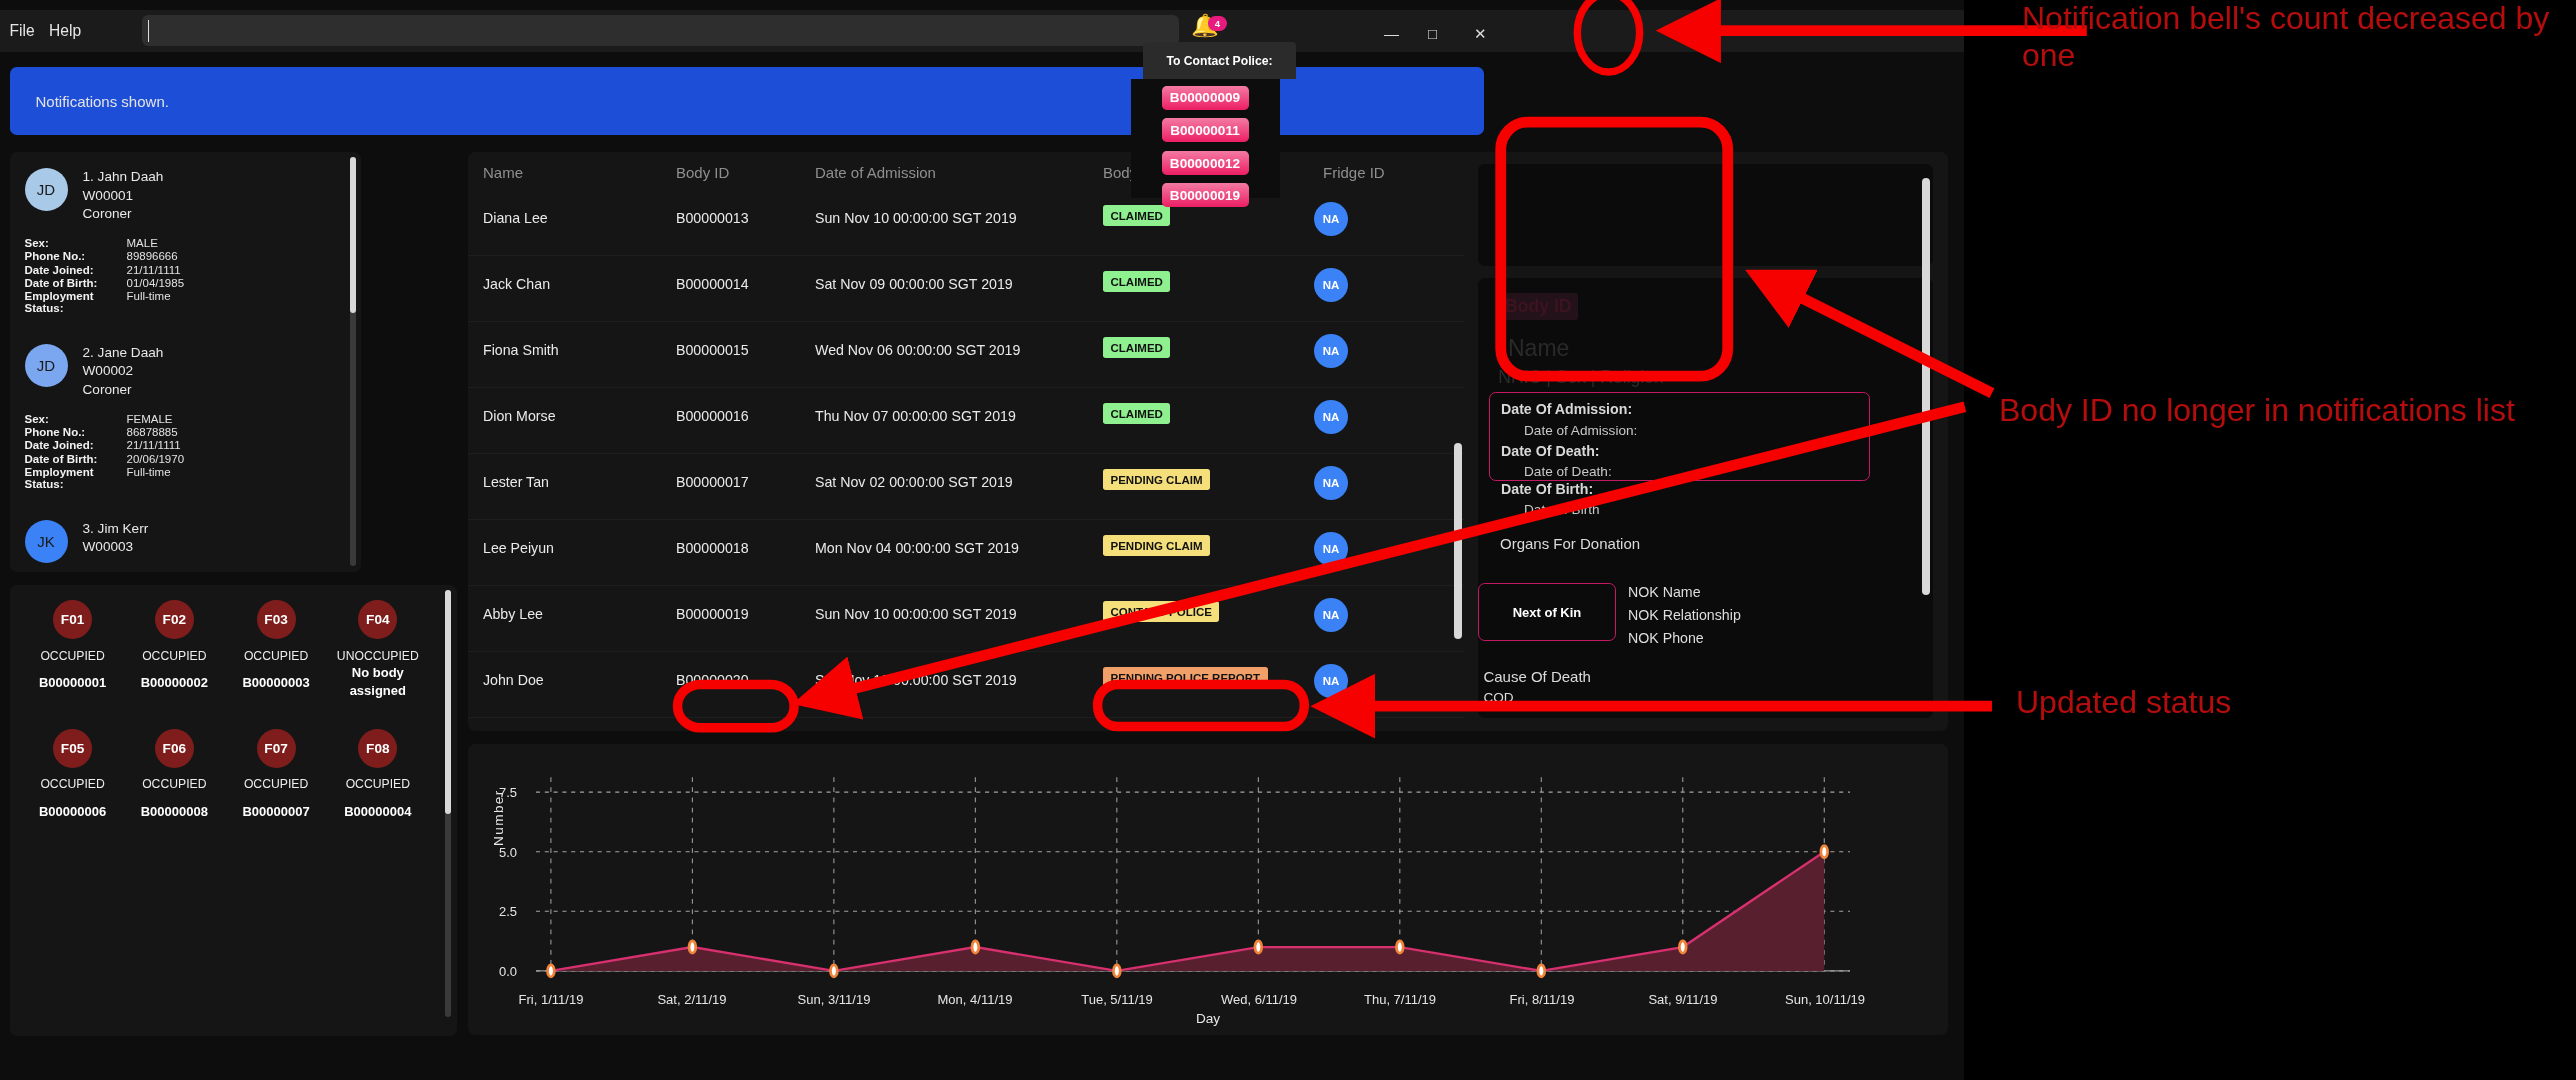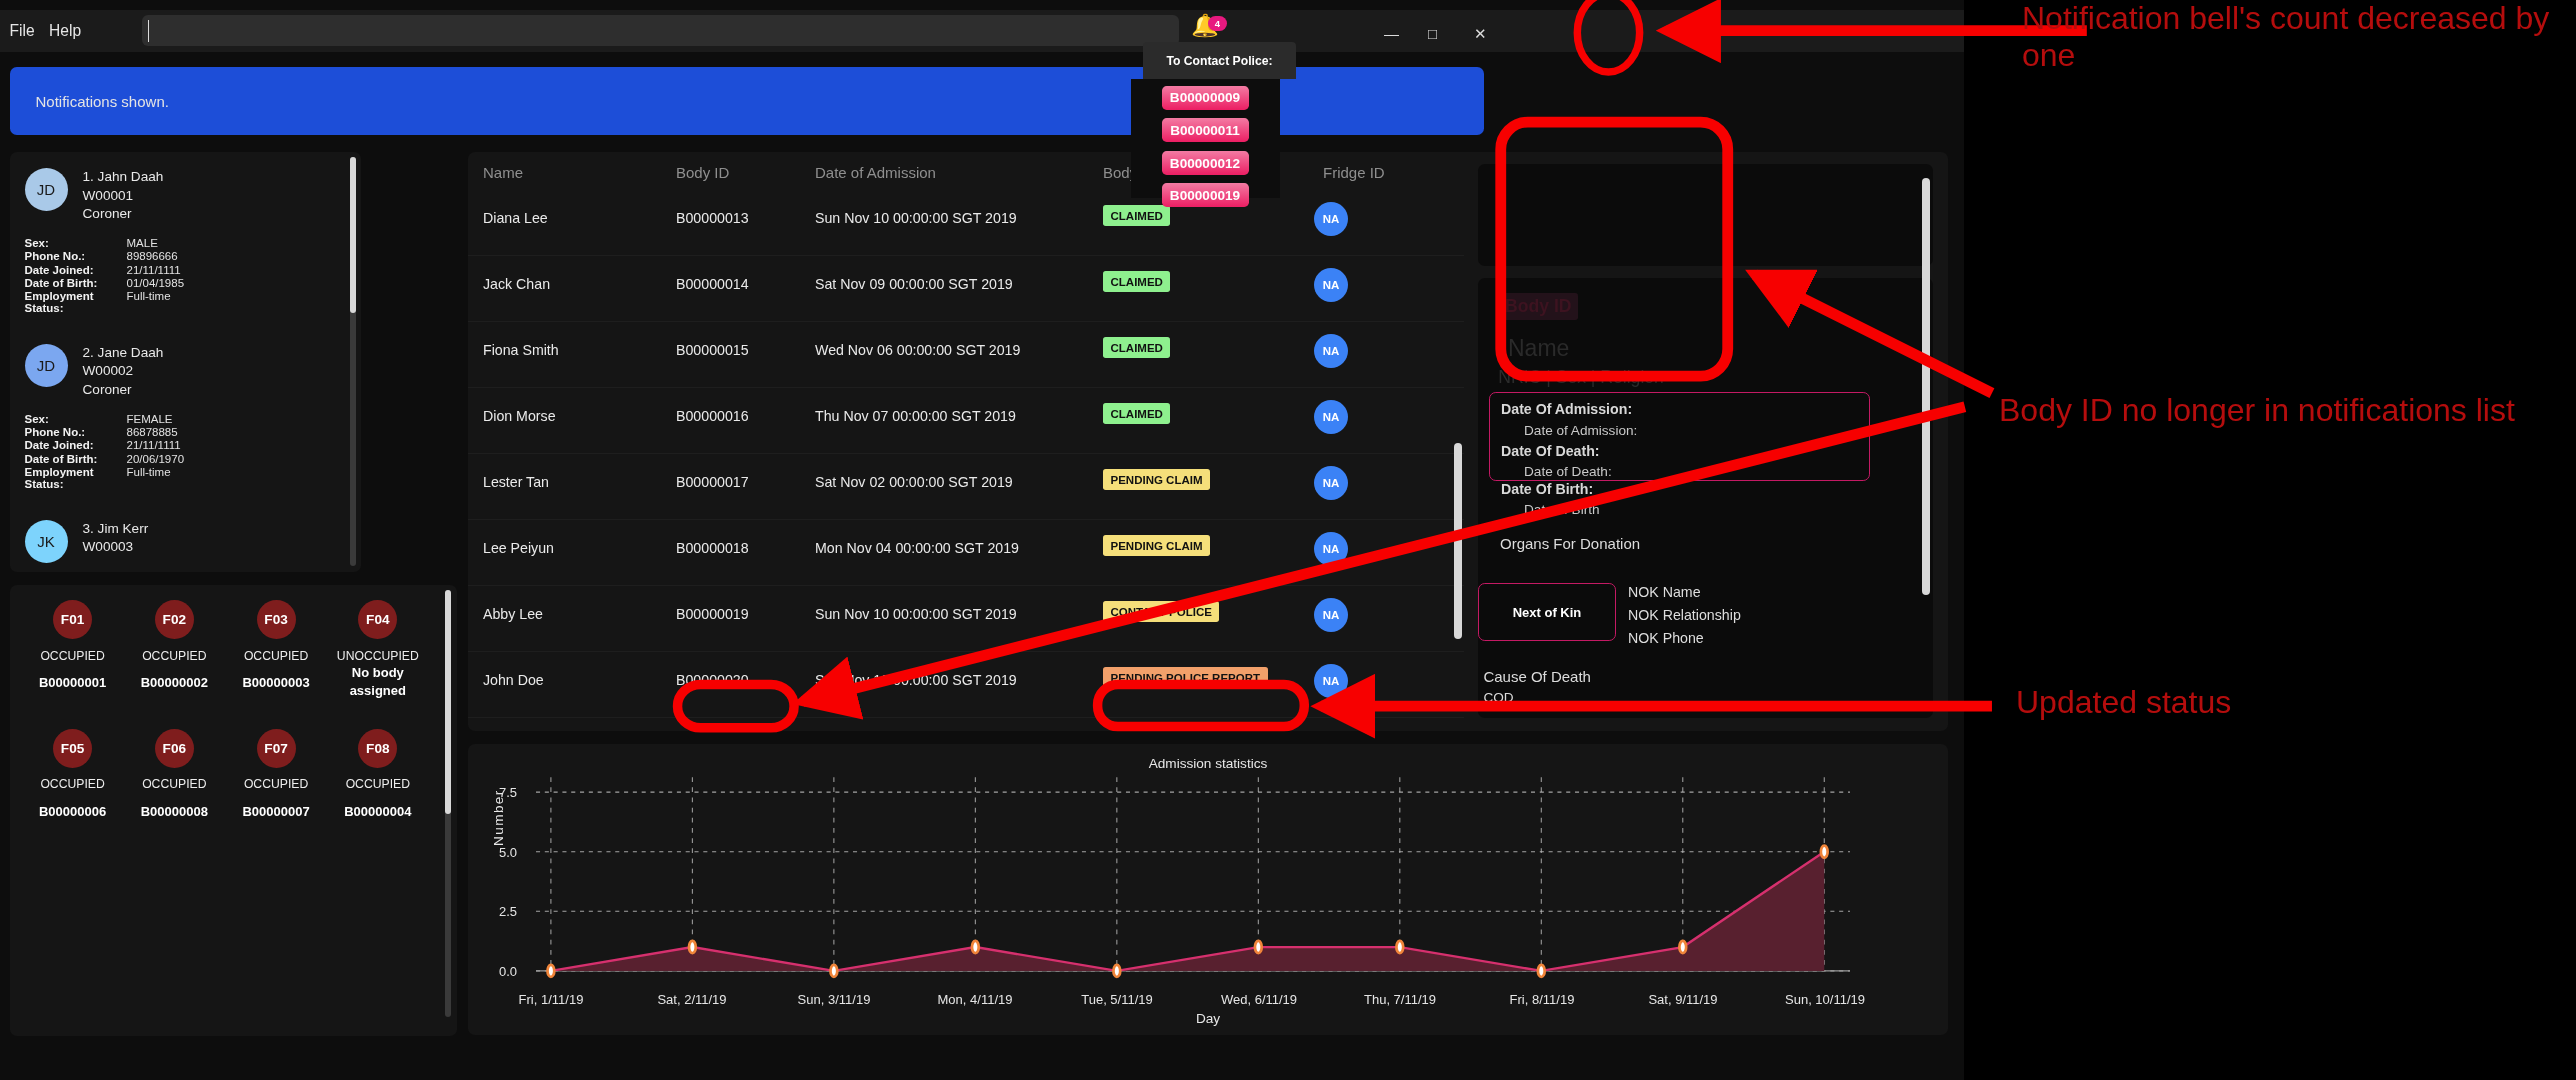--- a/index.html
+++ b/index.html
@@ -180,21 +180,21 @@
             <div class="k">Date Joined:</div>
             <div class="v">21/11/1111</div>
             <div class="k">Date of Birth:</div>
             <div class="v">20/06/1970</div>
             <div class="k">Employment Status:</div>
             <div class="v">Full-time</div>
           </div>
         </div>
         <div class="person" style="margin-top: 20.3px;">
           <div class="p-head">
-            <div class="avatar" style="background:#7dd3fc">JK</div>
+            <div class="avatar" style="background:#3b82f6">JK</div>
             <div class="p-id">
               <div>3. Jim Kerr</div>
               <div>W00003</div>
             </div>
           </div>
         </div>
       </div>
     <div class="pscroll" style="height:409px;">
       <div class="thumb" style="top:0px;height:156px;"></div>
     </div>
@@ -339,21 +339,20 @@
         <div class="d-nok" style="top:352px;">NOK Phone</div>
 
         <div class="d-cod" style="top:390px;">Cause Of Death</div>
         <div class="d-cod" style="top:412px;font-size:13.6px;">COD</div>
       </div>
       <div id="detail-scroll"></div>
     </div>
   </div>
 
   <div id="chartpanel">
-    <div id="chart-title">Admission statistics</div>
     <div id="ylabel">Number</div>
     <div id="plot">
       <svg id="chart-svg" width="1314" height="209" viewBox="0 0 1940 308">
           <line x1="0" y1="286" x2="1940" y2="286" stroke="#bdbdbd" stroke-width="1.6" stroke-dasharray="6 7" opacity="0.85"></line>
           <line x1="0" y1="198" x2="1940" y2="198" stroke="#bdbdbd" stroke-width="1.6" stroke-dasharray="6 7" opacity="0.85"></line>
           <line x1="0" y1="110" x2="1940" y2="110" stroke="#bdbdbd" stroke-width="1.6" stroke-dasharray="6 7" opacity="0.85"></line>
           <line x1="0" y1="22" x2="1940" y2="22" stroke="#bdbdbd" stroke-width="1.6" stroke-dasharray="6 7" opacity="0.85"></line>
           <line x1="22" y1="0" x2="22" y2="286" stroke="#bdbdbd" stroke-width="1.6" stroke-dasharray="7 8" opacity="0.8"></line>
           <line x1="230.88888888888889" y1="0" x2="230.88888888888889" y2="286" stroke="#bdbdbd" stroke-width="1.6" stroke-dasharray="7 8" opacity="0.8"></line>
           <line x1="439.77777777777777" y1="0" x2="439.77777777777777" y2="286" stroke="#bdbdbd" stroke-width="1.6" stroke-dasharray="7 8" opacity="0.8"></line>

